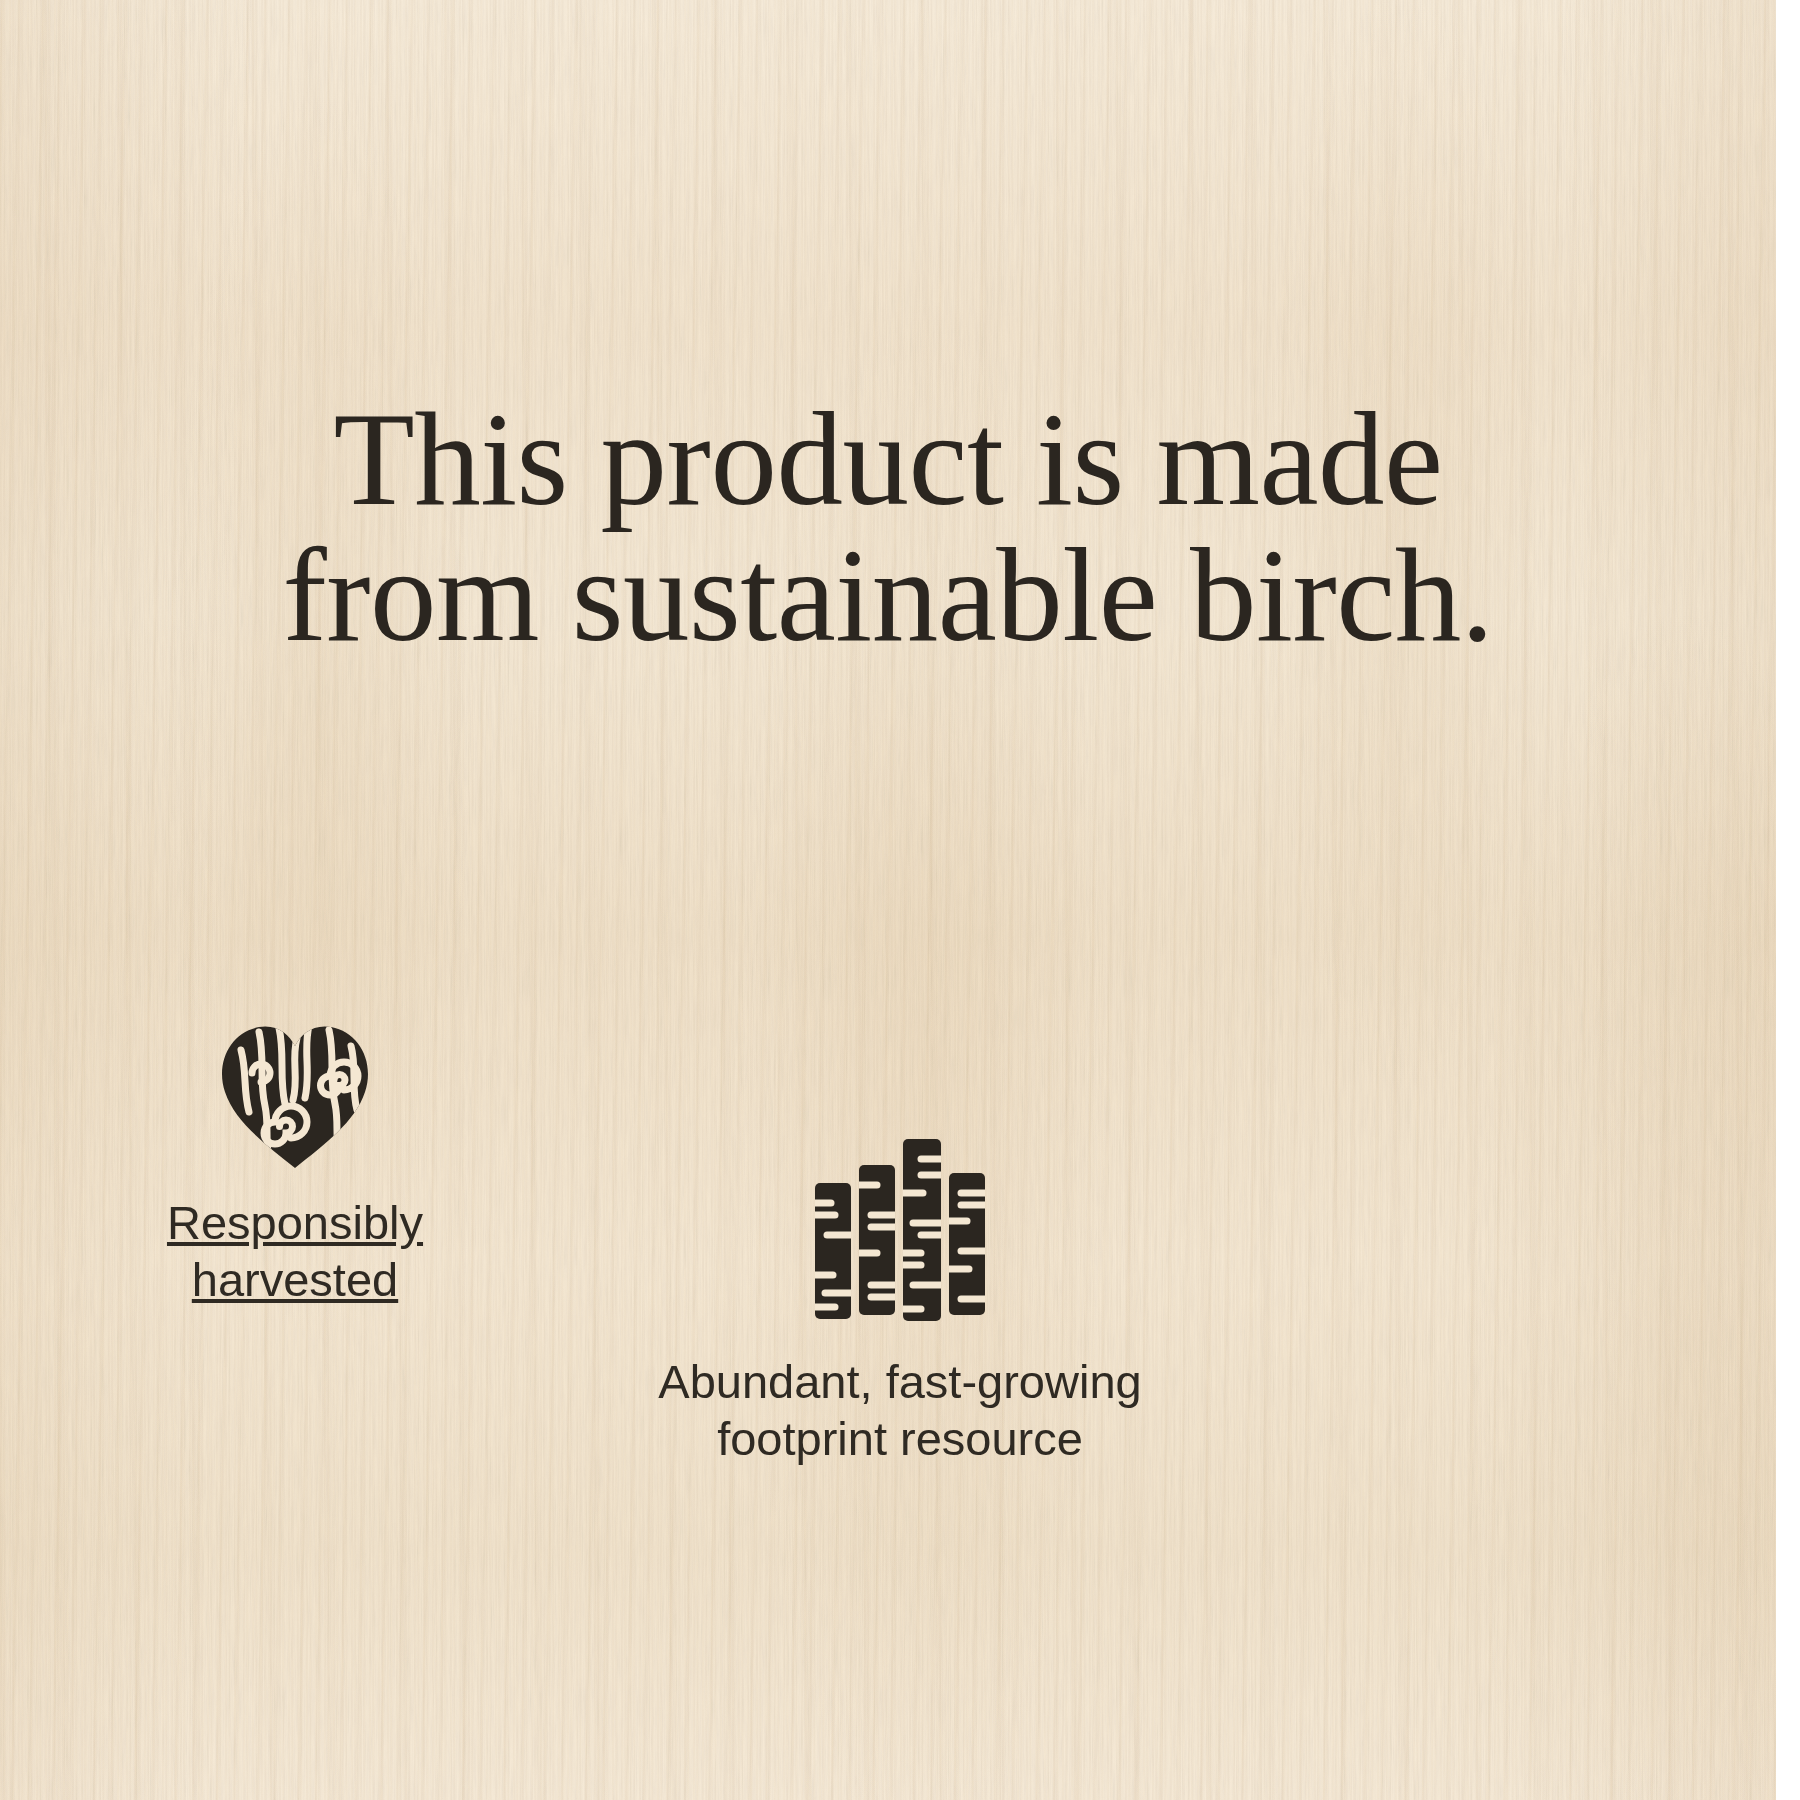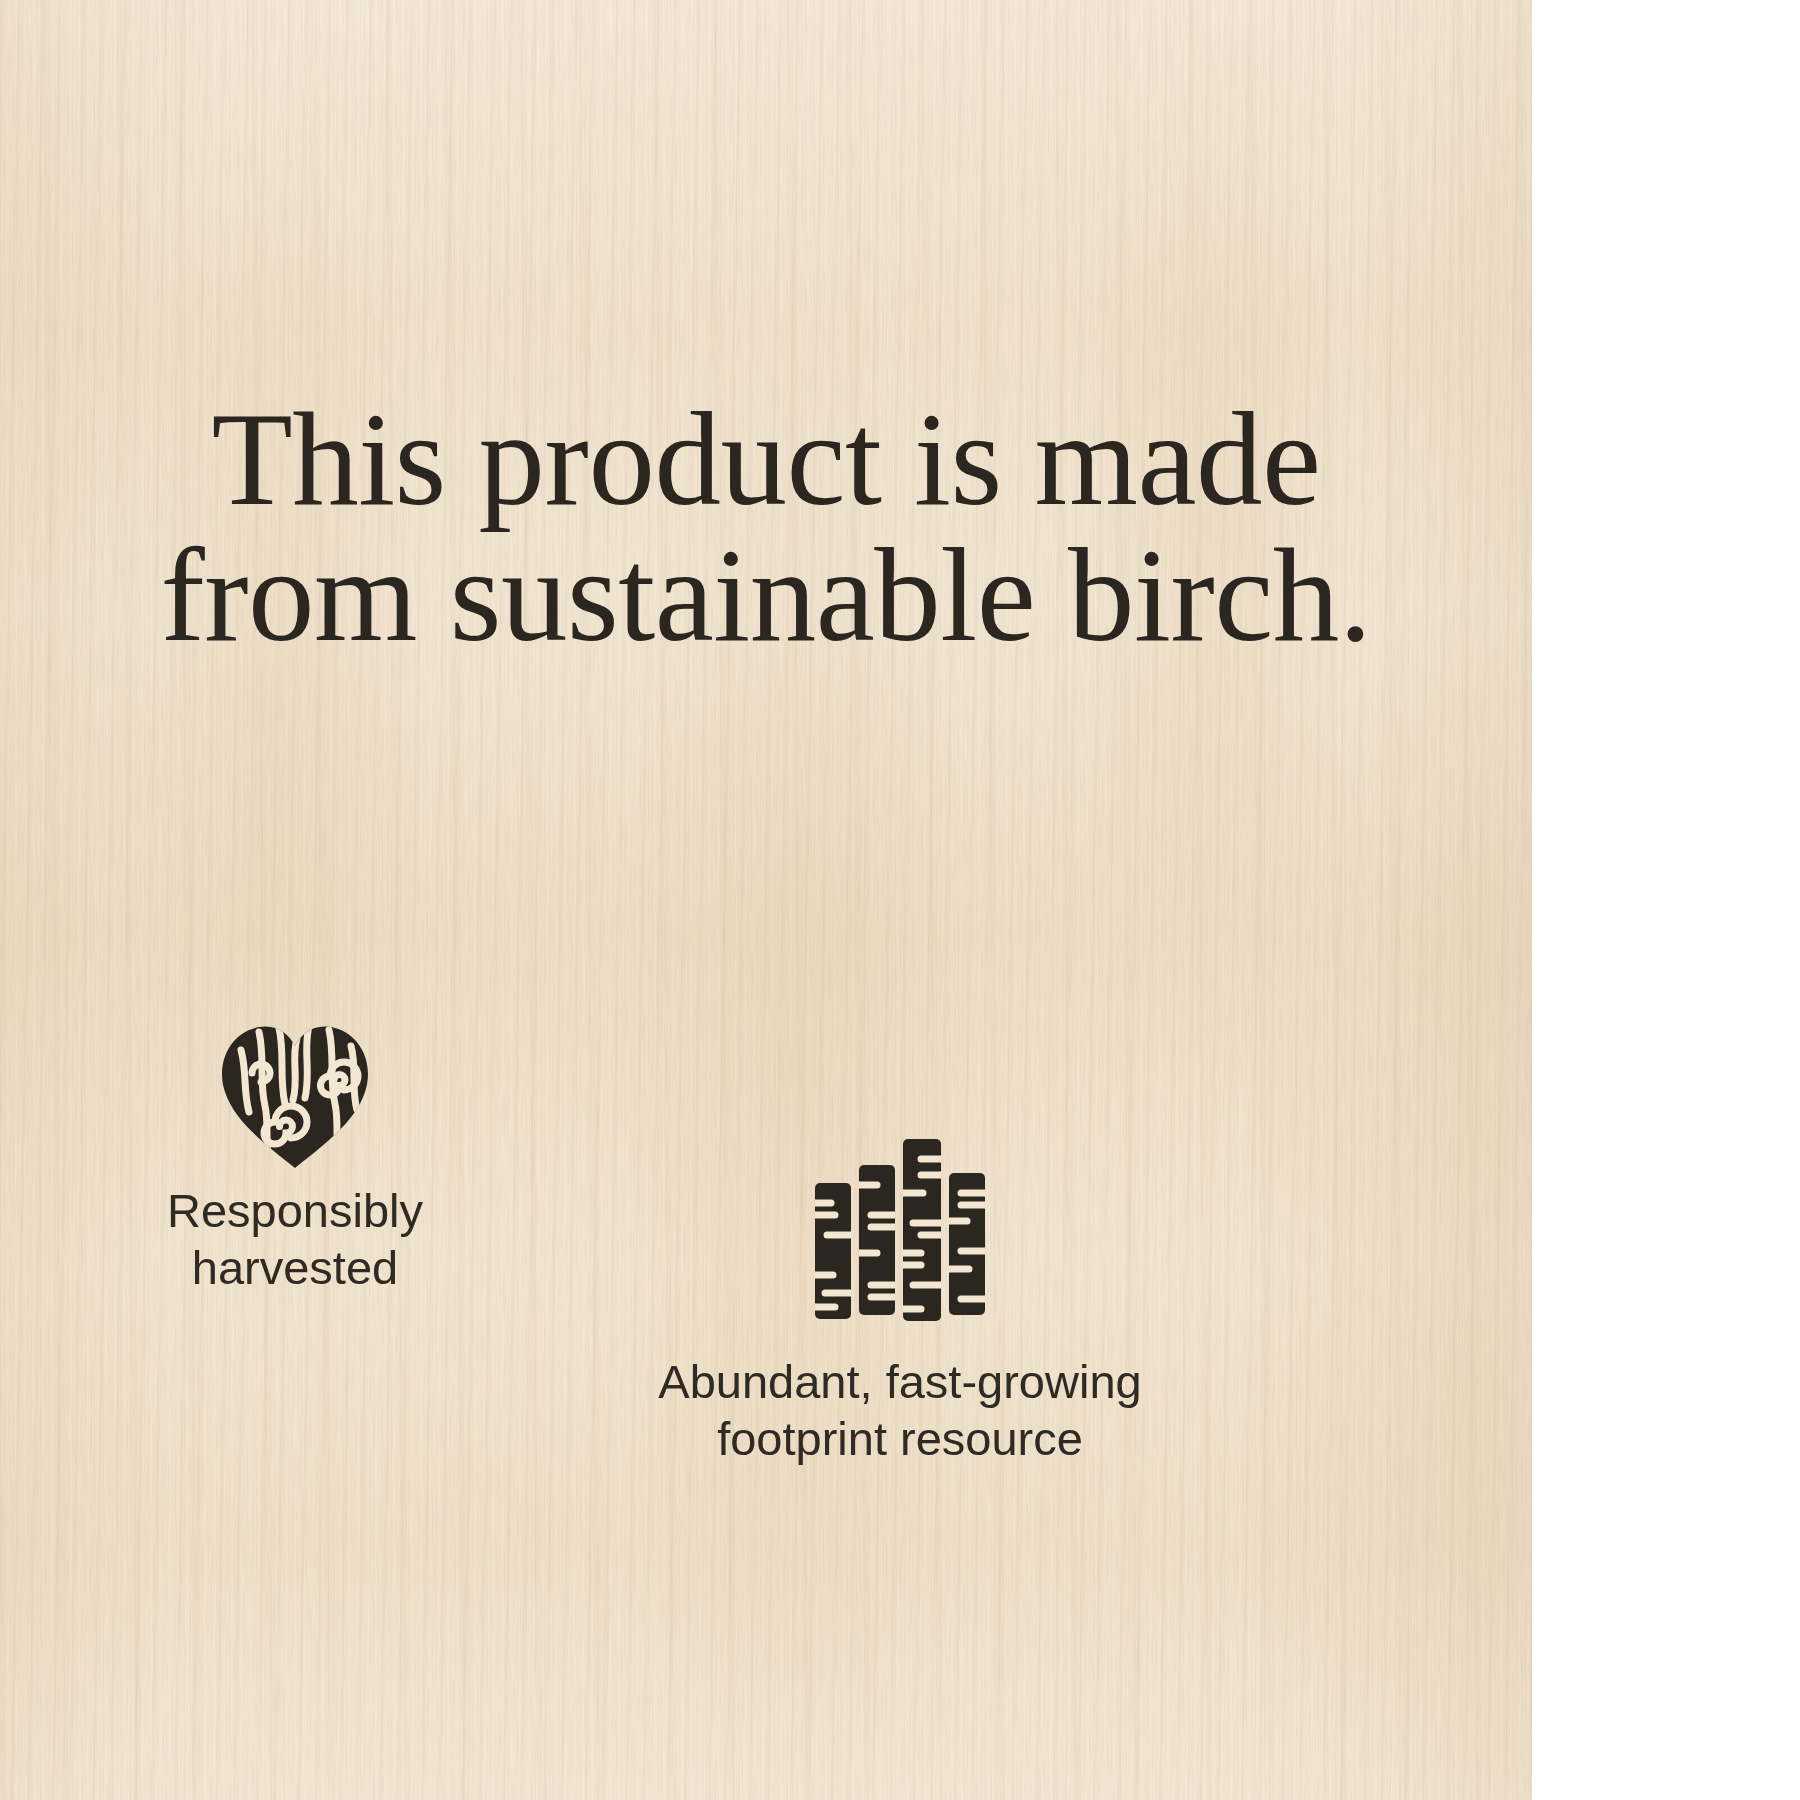--- a/index.html
+++ b/index.html
@@ -8,21 +8,21 @@
   }
   body {
     width: 1800px;
     height: 1800px;
     overflow: hidden;
     font-family: "Liberation Sans", sans-serif;
   }
 
   #poster {
     position: relative;
-    width: 1532px;
+    width: 1776px;
     height: 1800px;
     background-color: #ef4444;
     overflow: hidden;
   }
 
   
   .wood-base {
     position: absolute;
     inset: 0;
     background:
@@ -126,21 +126,21 @@
   .feature .caption {
     display: block;
   }
 
   #feature-harvested {
     left: 80px;
     top: 905px;
     width: 430px;
   }
   #feature-harvested .icon-wrap { width: 152px; height: 150px; }
-  #feature-harvested .caption { margin-top: 12px; }
+  #feature-harvested .caption { margin-top: 24px; text-decoration: underline; }
 
   #feature-renewable {
     left: 555px;
     top: 1020px;
     width: 690px;
   }
   #feature-renewable .icon-wrap { width: 182px; height: 188px; }
   #feature-renewable .caption { margin-top: 30px; }
 
   #feature-carbon {

